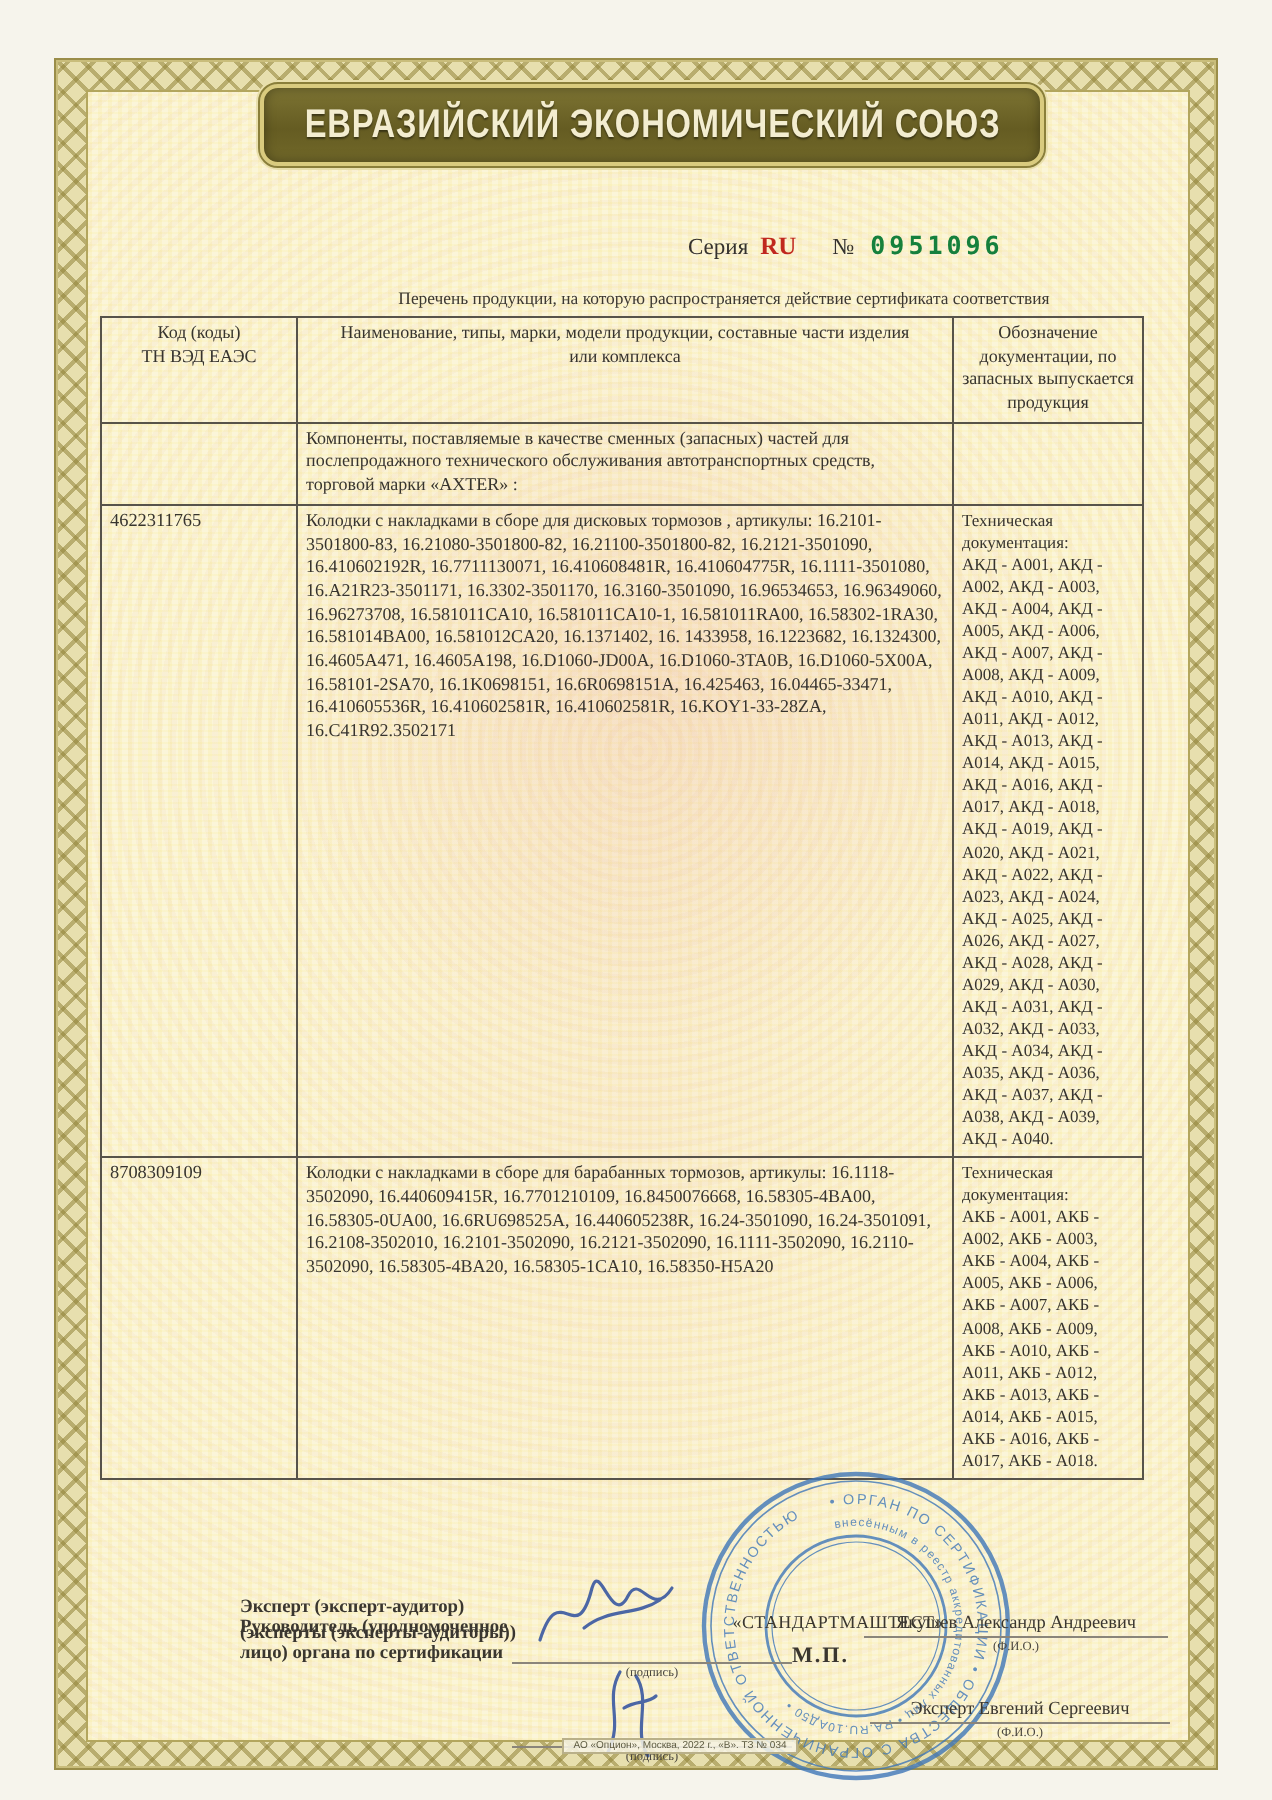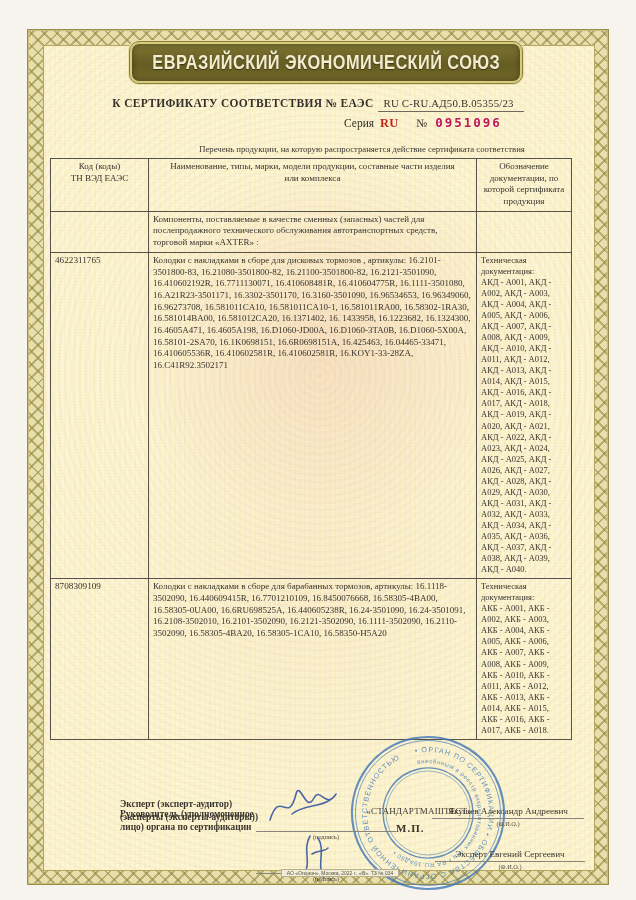--- a/index.html
+++ b/index.html
@@ -64,21 +64,21 @@
     font-size:10.8px;letter-spacing:.2px;
     border-bottom:1px solid #6f6a60;
     padding:0 10px 2px 6px;margin-left:4px;
   }
   .series-row{
     position:absolute;left:344px;top:115px;white-space:nowrap;font-size:11.5px;
   }
   .series-value{color:#c0281e;font-weight:bold;font-size:12.5px;margin:0 18px 0 6px;}
   .number-sign{margin-right:8px;}
   .form-number{
-    color:#be185d;font-weight:bold;font-size:12.5px;letter-spacing:2px;
+    color:#15803d;font-weight:bold;font-size:12.5px;letter-spacing:2px;
     font-family:"DejaVu Sans Mono", monospace;
   }
   .caption{
     position:absolute;left:0;top:144px;width:636px;text-align:center;font-size:8.7px;color:#3c3831;padding-left:44px;
   }
   
   table.products{
     position:absolute;left:50px;top:158px;width:521px;
     border-collapse:collapse;table-layout:fixed;
     font-size:9px;color:#37342e;
@@ -120,23 +120,20 @@
 
   <div class="frame-band"></div>
   <div class="frame-inner"></div>
 
   <div class="banner">
     <span class="banner-text">ЕВРАЗИЙСКИЙ ЭКОНОМИЧЕСКИЙ СОЮЗ</span>
   </div>
 
   <div class="title">ПРИЛОЖЕНИЕ</div>
 
-  <div class="subtitle-row">
-    <span class="subtitle">К СЕРТИФИКАТУ СООТВЕТСТВИЯ № ЕАЭС</span><span class="cert-number">RU C-RU.АД50.В.05355/23</span>
-  </div>
 
   <div class="series-row">
     <span>Серия</span><span class="series-value">RU</span><span class="number-sign">№</span><span class="form-number">0951096</span>
   </div>
 
   <div class="caption">Перечень продукции, на которую распространяется действие сертификата соответствия</div>
 
   <table class="products">
     <colgroup>
         <col style="width:98px">
@@ -144,21 +141,21 @@
         <col style="width:95px">
       </colgroup>
     <tbody>
         <tr>
       <th class="hdr">Код (коды)
 ТН ВЭД ЕАЭС</th>
       <th class="hdr">Наименование, типы, марки, модели продукции, составные части изделия
 или комплекса</th>
       <th class="hdr">Обозначение
 документации, по
-которой сертификата
+запасных выпускается
 продукция</th>
     </tr>
     <tr>
       <td></td>
       <td class="intro-cell">Компоненты, поставляемые в качестве сменных (запасных) частей для
 послепродажного технического обслуживания автотранспортных средств,
 торговой марки «AXTER» :</td>
       <td></td>
     </tr>
     <tr style="height:279px;">

